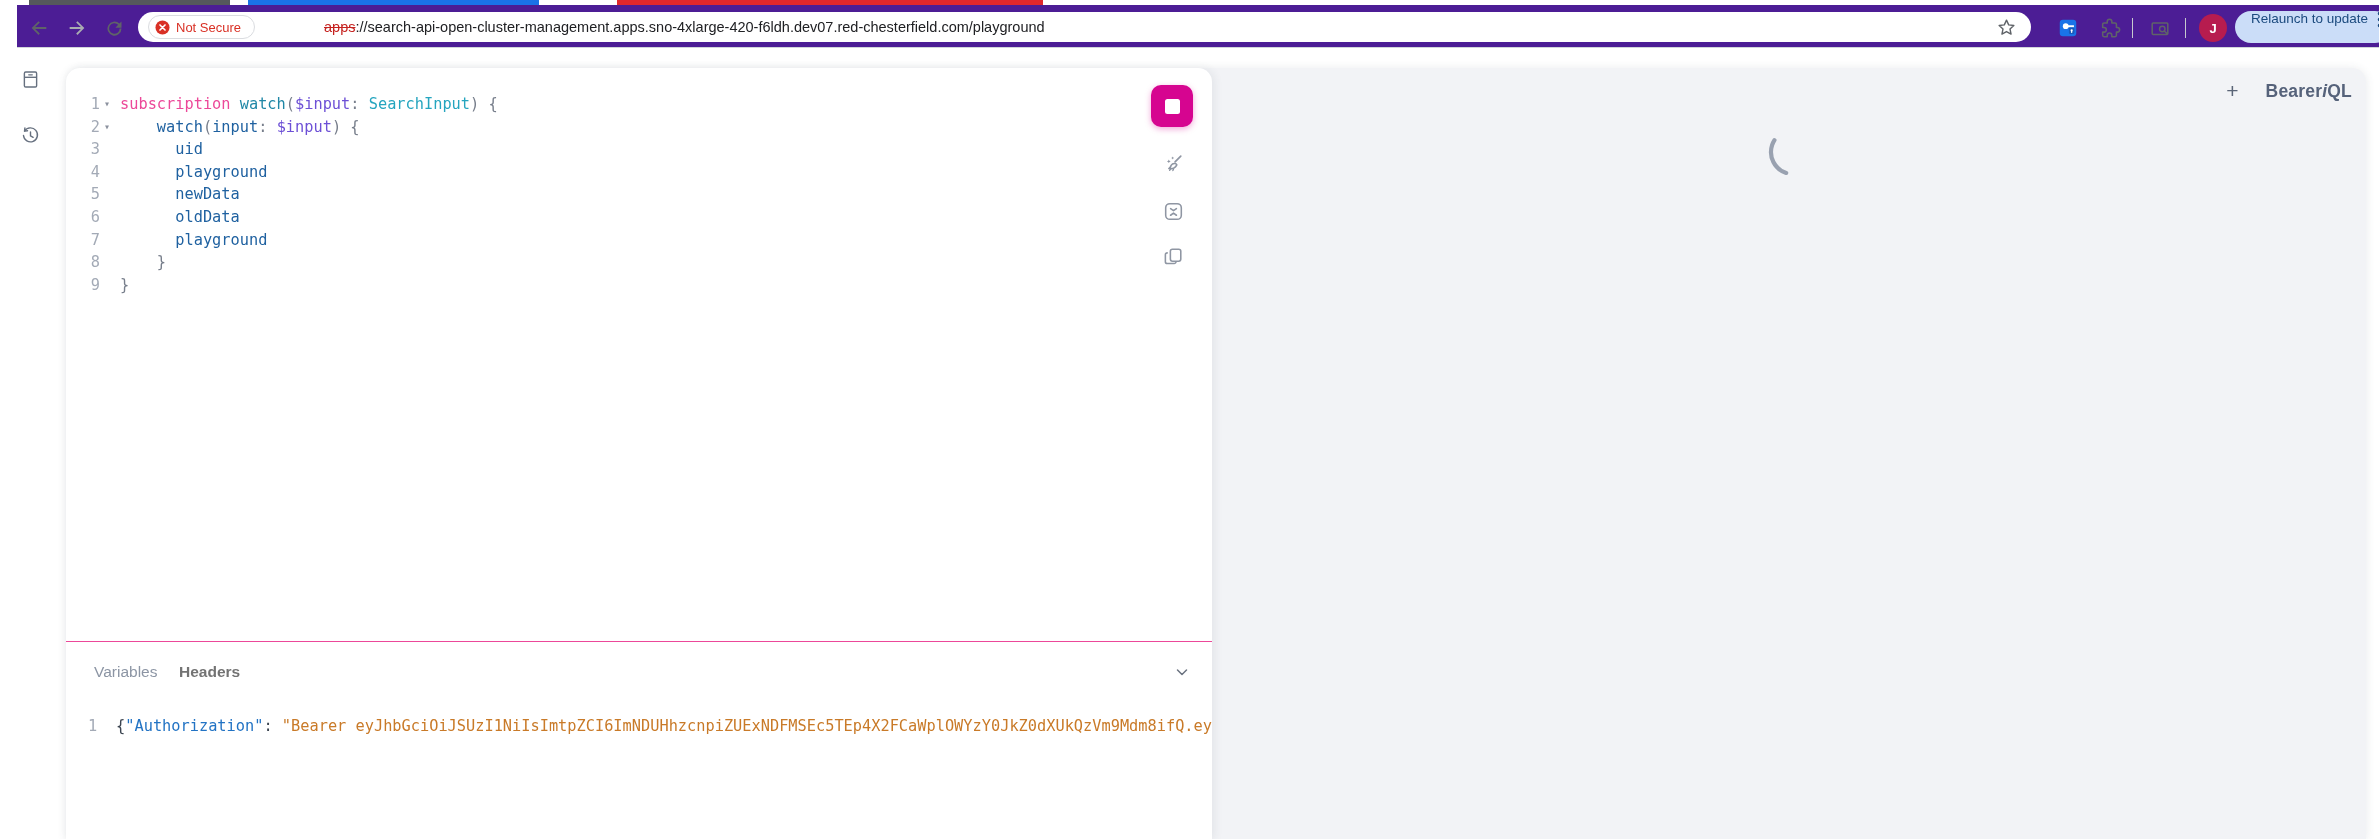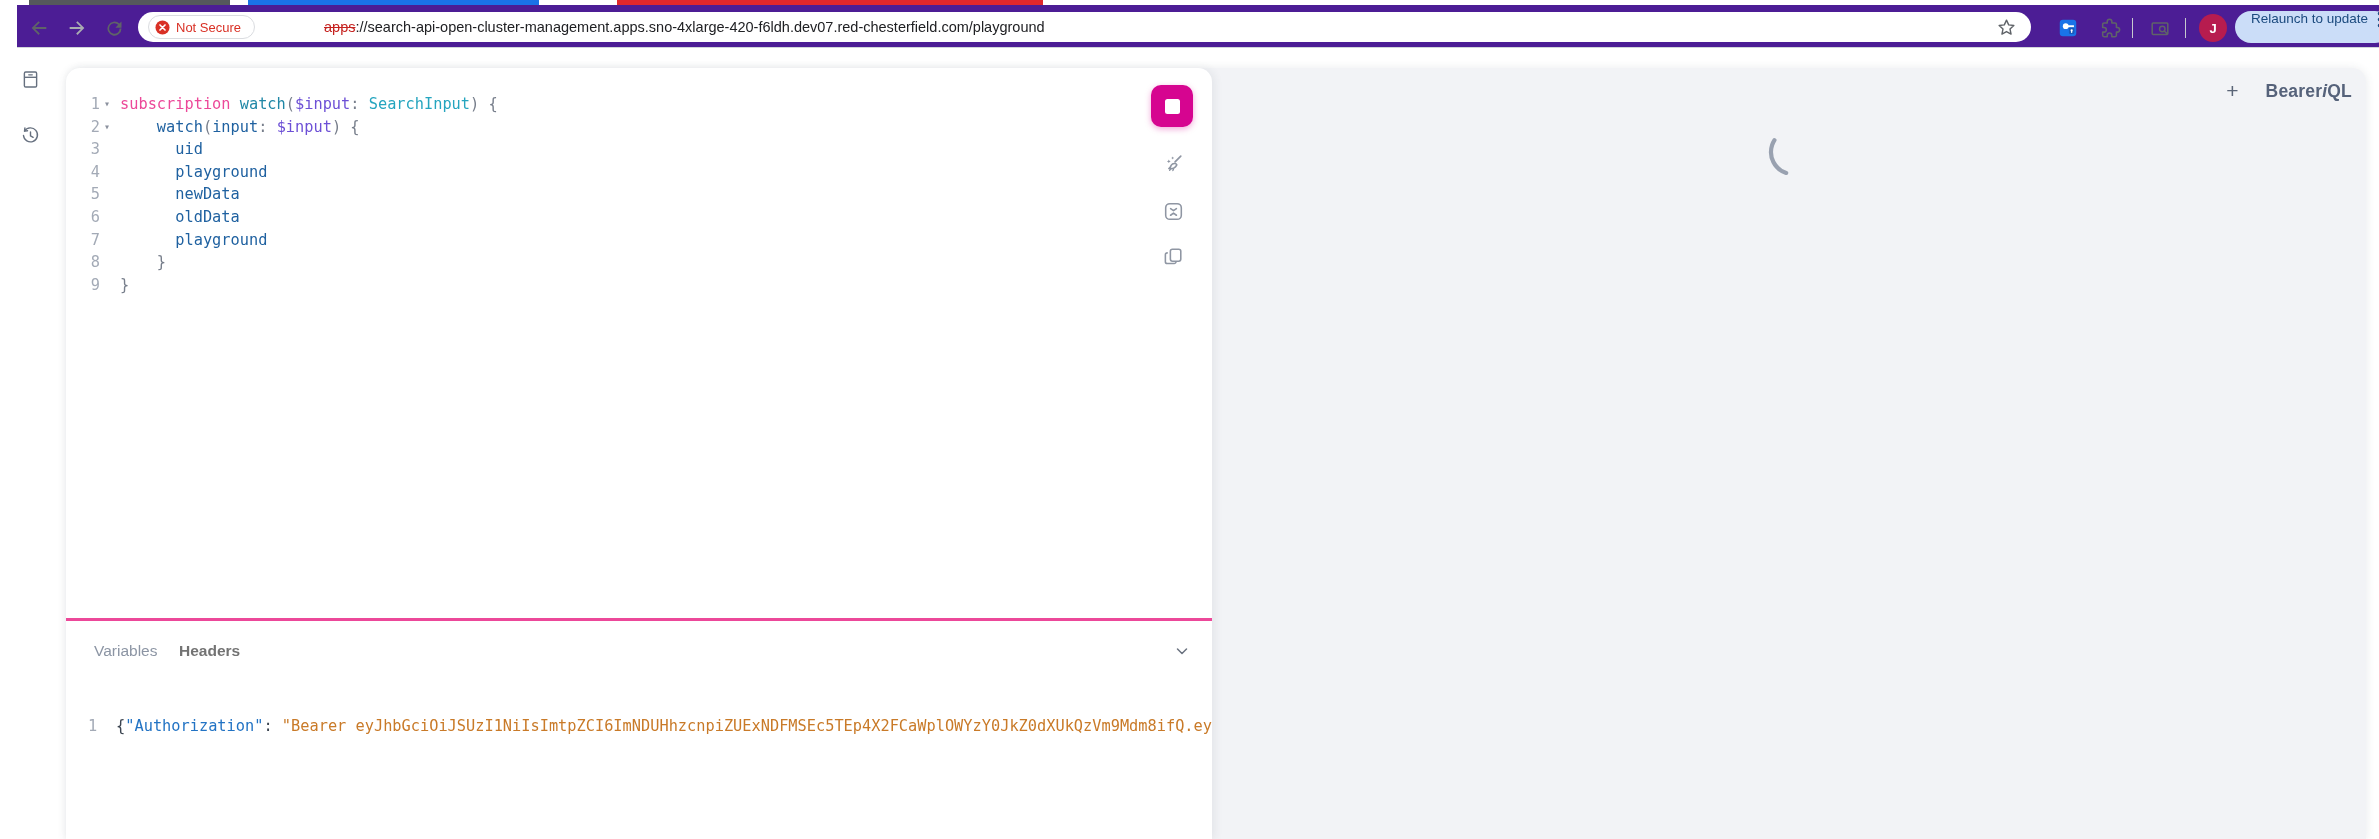--- a/index.html
+++ b/index.html
@@ -77,22 +77,22 @@
   
   #stop-btn { position:absolute; left:1085px; top:17px; width:42px; height:42px; border-radius:10px;
               background:#d60590; display:flex; align-items:center; justify-content:center;
               box-shadow:0 2px 6px rgba(214,5,144,.35); cursor:pointer; border:none; }
   #stop-btn .sq { width:15px; height:15px; background:#fff; border-radius:2.5px; }
   .ed-tool { position:absolute; left:1094px; width:26px; height:26px;
              display:flex; align-items:center; justify-content:center; cursor:pointer; }
   #prettify-btn { top:82px; } #merge-btn { top:130px; } #copy-btn { top:175px; }
 
   
-  #tabs-row { position:absolute; left:0; top:550px; width:1146px; height:60px;
-              border-top:3px solid #ec4899; }
+  #tabs-row { position:absolute; left:0; top:573px; width:1146px; height:60px;
+              border-top:1px solid #ec4899; }
   .vh-tab { position:absolute; top:0; height:60px; line-height:60px; font-size:15.5px; cursor:pointer; }
   #tab-variables { left:28px; color:#8c95a4; }
   #tab-headers   { left:113px; color:#737373; font-weight:700; }
   #collapse-btn  { position:absolute; right:22px; top:22px; width:16px; height:16px; cursor:pointer; }
 
   #headers-area { position:absolute; left:0; top:629px; width:1146px; height:142px; padding-top:18px;
                   overflow:hidden; }
 
   
   #response-panel { position:absolute; left:1146px; top:0; width:1154px; height:771px; }

